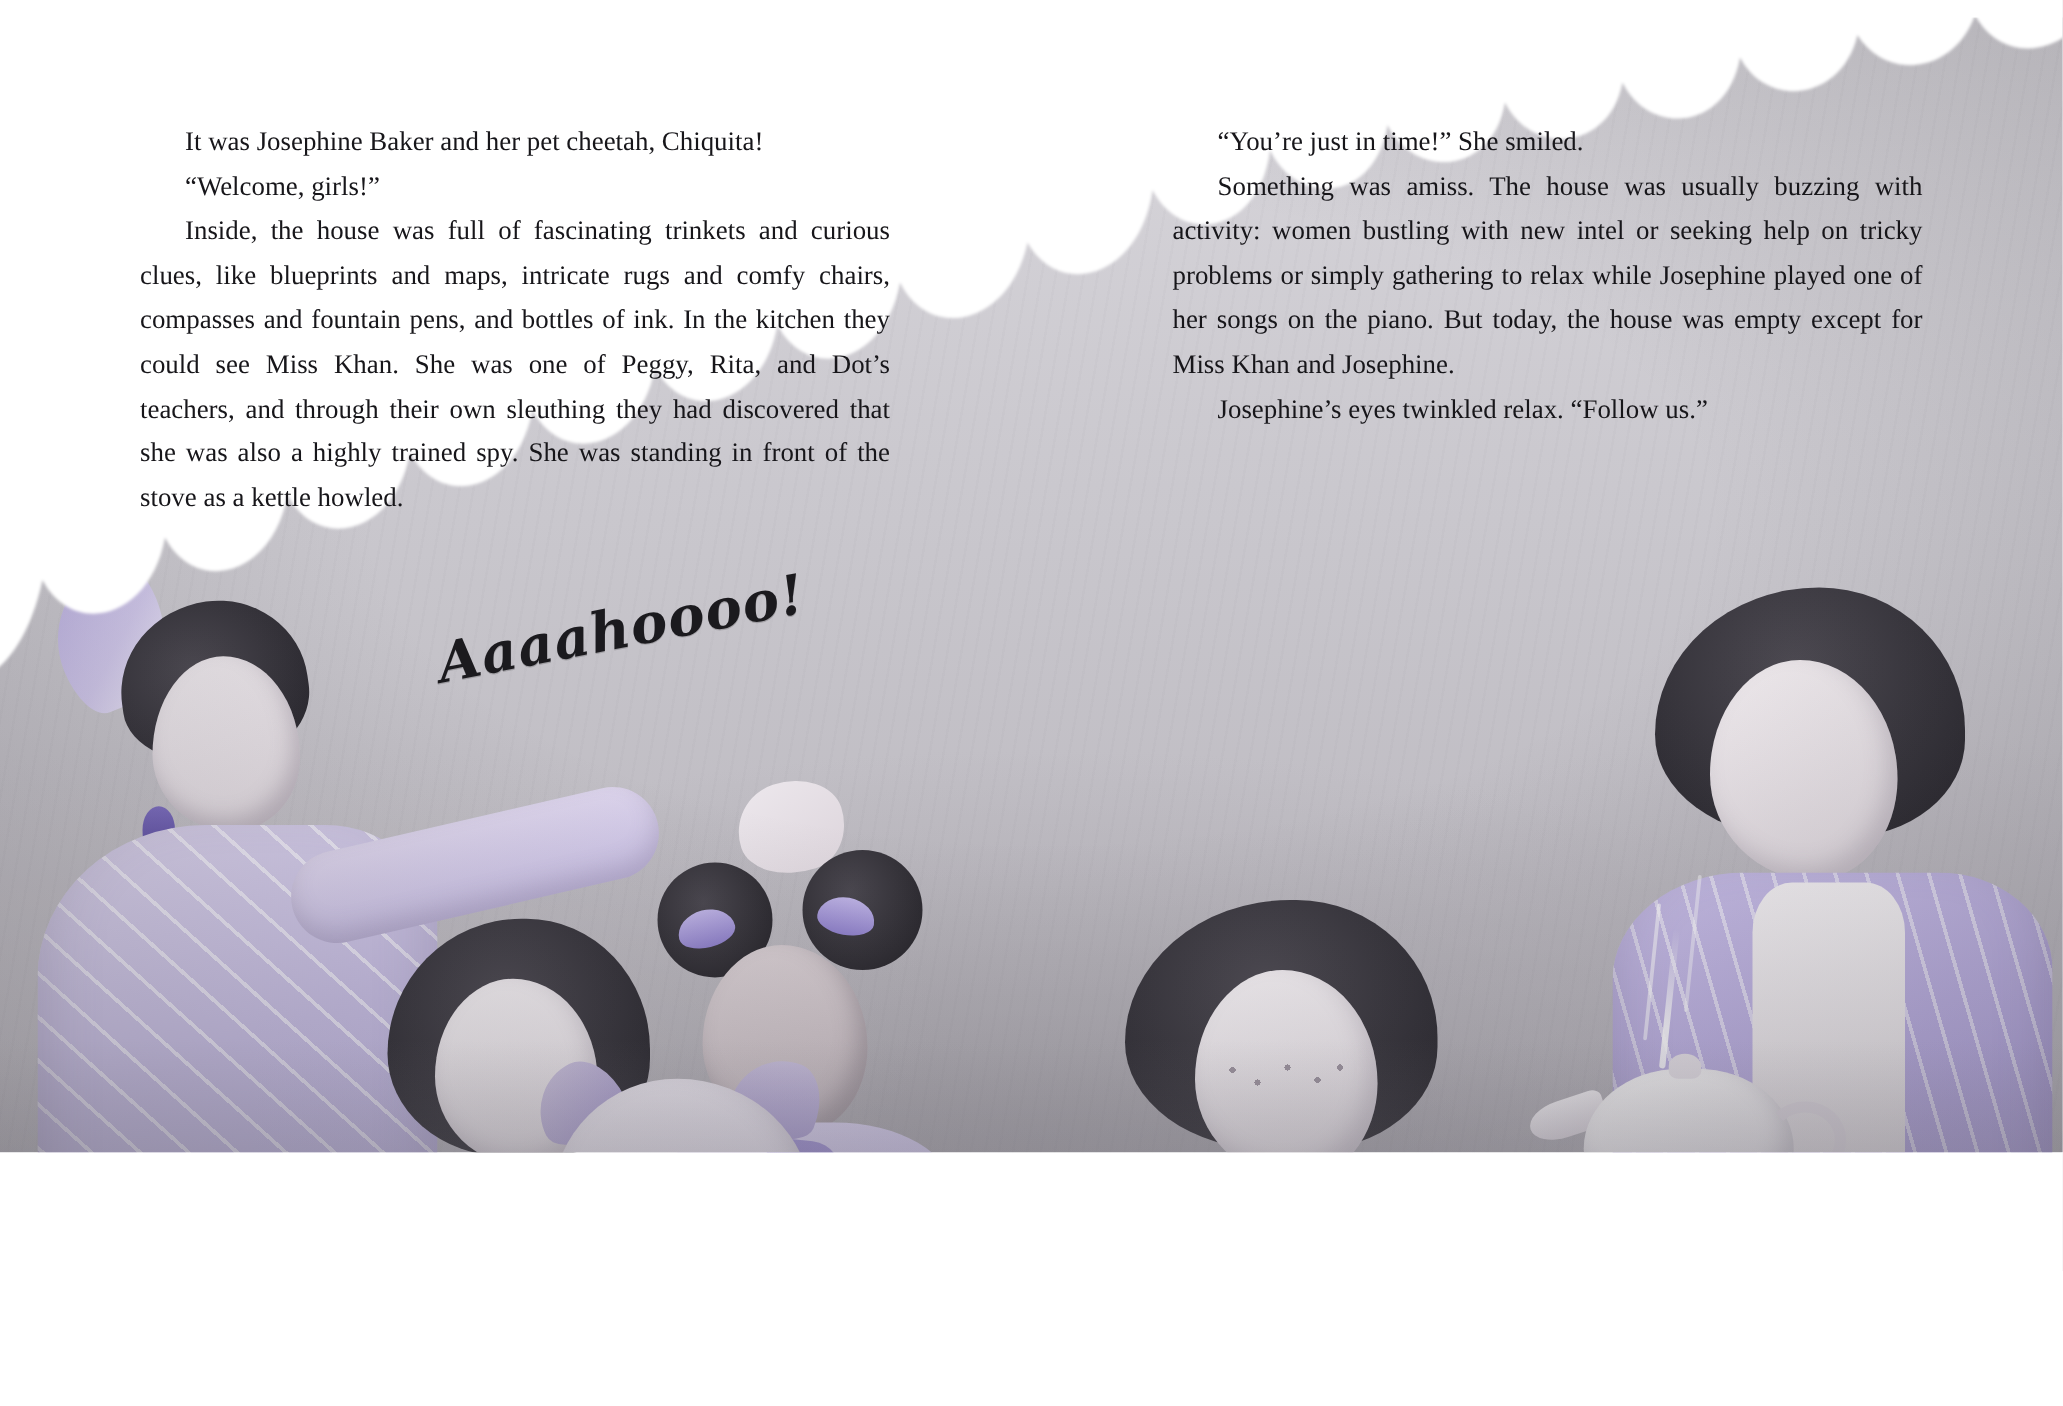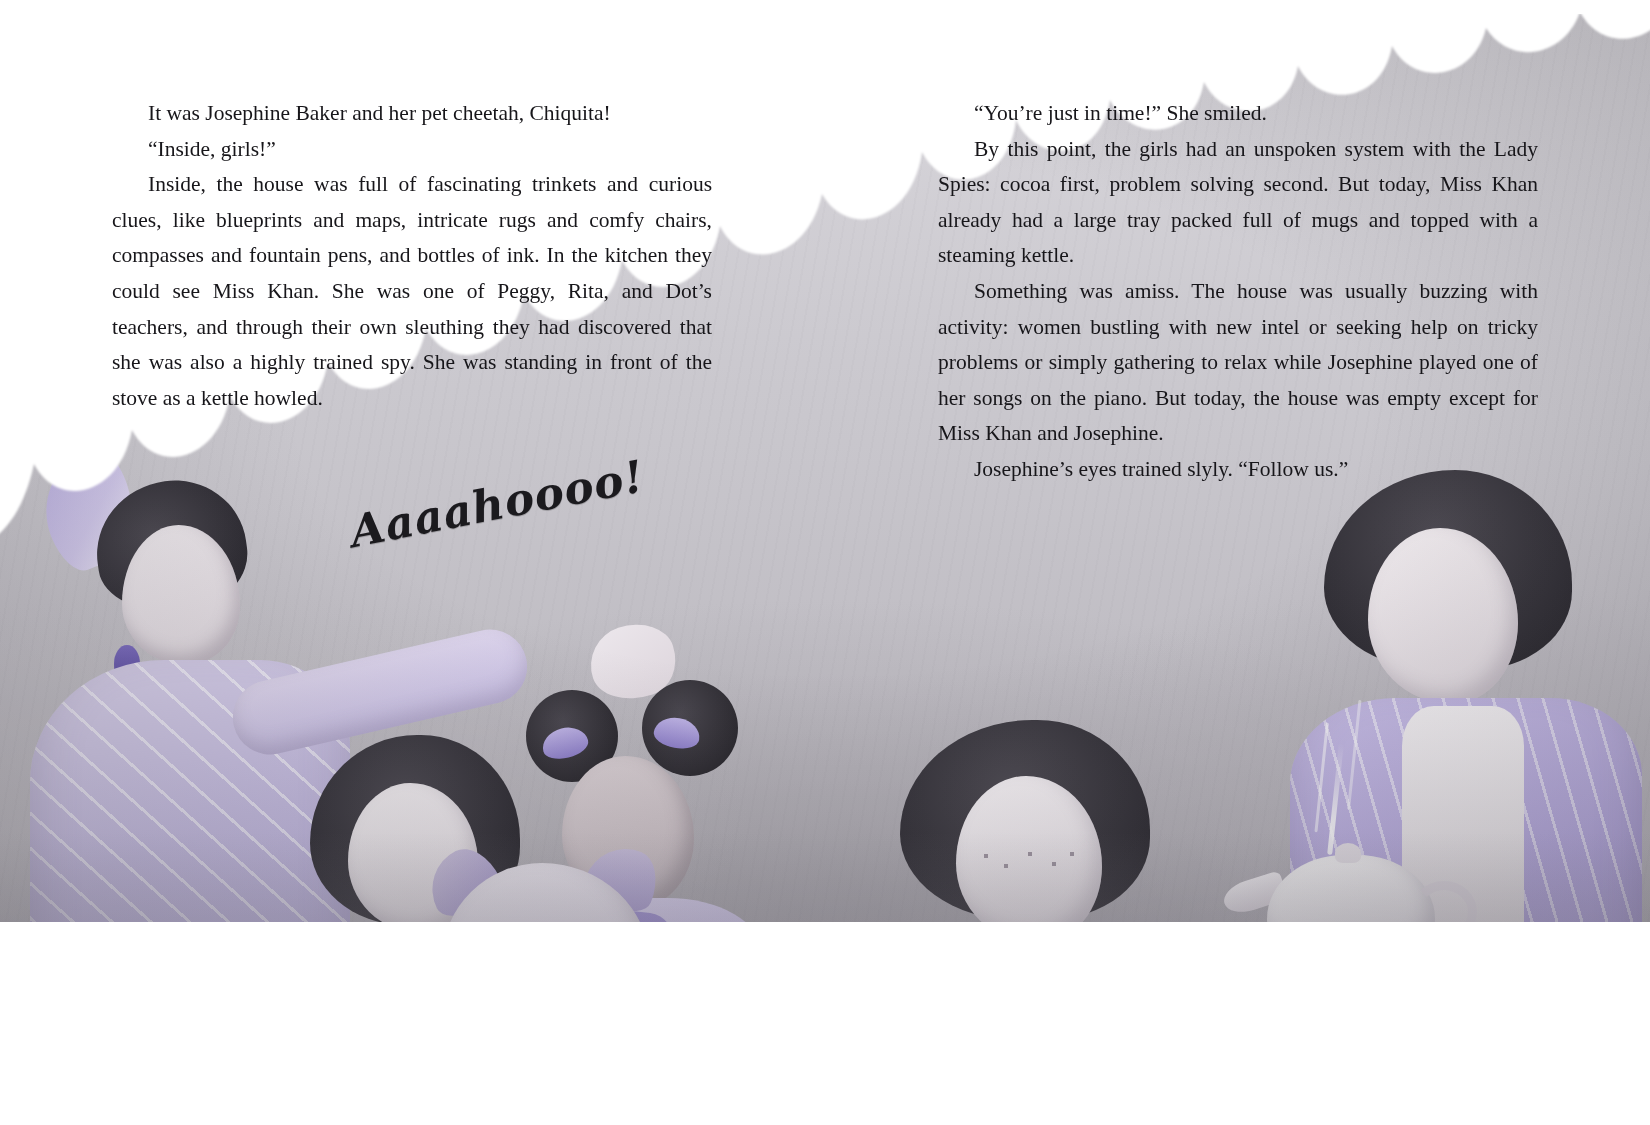--- a/index.html
+++ b/index.html
@@ -459,27 +459,26 @@
         C 138,542 76,556 52,510
         C 40,566 14,586 0,590
         Z"></path>
       <path fill="#ffffff" d="M 0,0 L 1690,0 L 1690,60 L 0,60 Z"></path>
     </svg>
   </div>
 
   <div class="text-layer">
     <div class="col left">
       <p>It was Josephine Baker and her pet cheetah, Chiquita!</p>
-      <p>“Inside, girls!”</p>
+      <p>“Welcome, girls!”</p>
       <p>Inside, the house was full of fascinating trinkets and curious clues, like blueprints and maps, intricate rugs and comfy chairs, compasses and fountain pens, and bottles of ink. In the kitchen they could see Miss Khan. She was one of Peggy, Rita, and Dot’s teachers, and through their own sleuthing they had discovered that she was also a highly trained spy. She was standing in front of the stove as a kettle howled.</p>
     </div>
 
     <div class="col right">
       <p>“You’re just in time!” She smiled.</p>
-      <p>By this point, the girls had an unspoken system with the Lady Spies: cocoa first, problem solving second. But today, Miss Khan already had a large tray packed full of mugs and topped with a steaming kettle.</p>
       <p>Something was amiss. The house was usually buzzing with activity: women bustling with new intel or seeking help on tricky problems or simply gathering to relax while Josephine played one of her songs on the piano. But today, the house was empty except for Miss Khan and Josephine.</p>
-      <p class="ragged">Josephine’s eyes trained slyly. “Follow us.”</p>
+      <p class="ragged">Josephine’s eyes twinkled relax. “Follow us.”</p>
     </div>
 
     <div class="sfx">Aaaahoooo!</div>
   </div>
 
 </div>
 
 </body></html>

